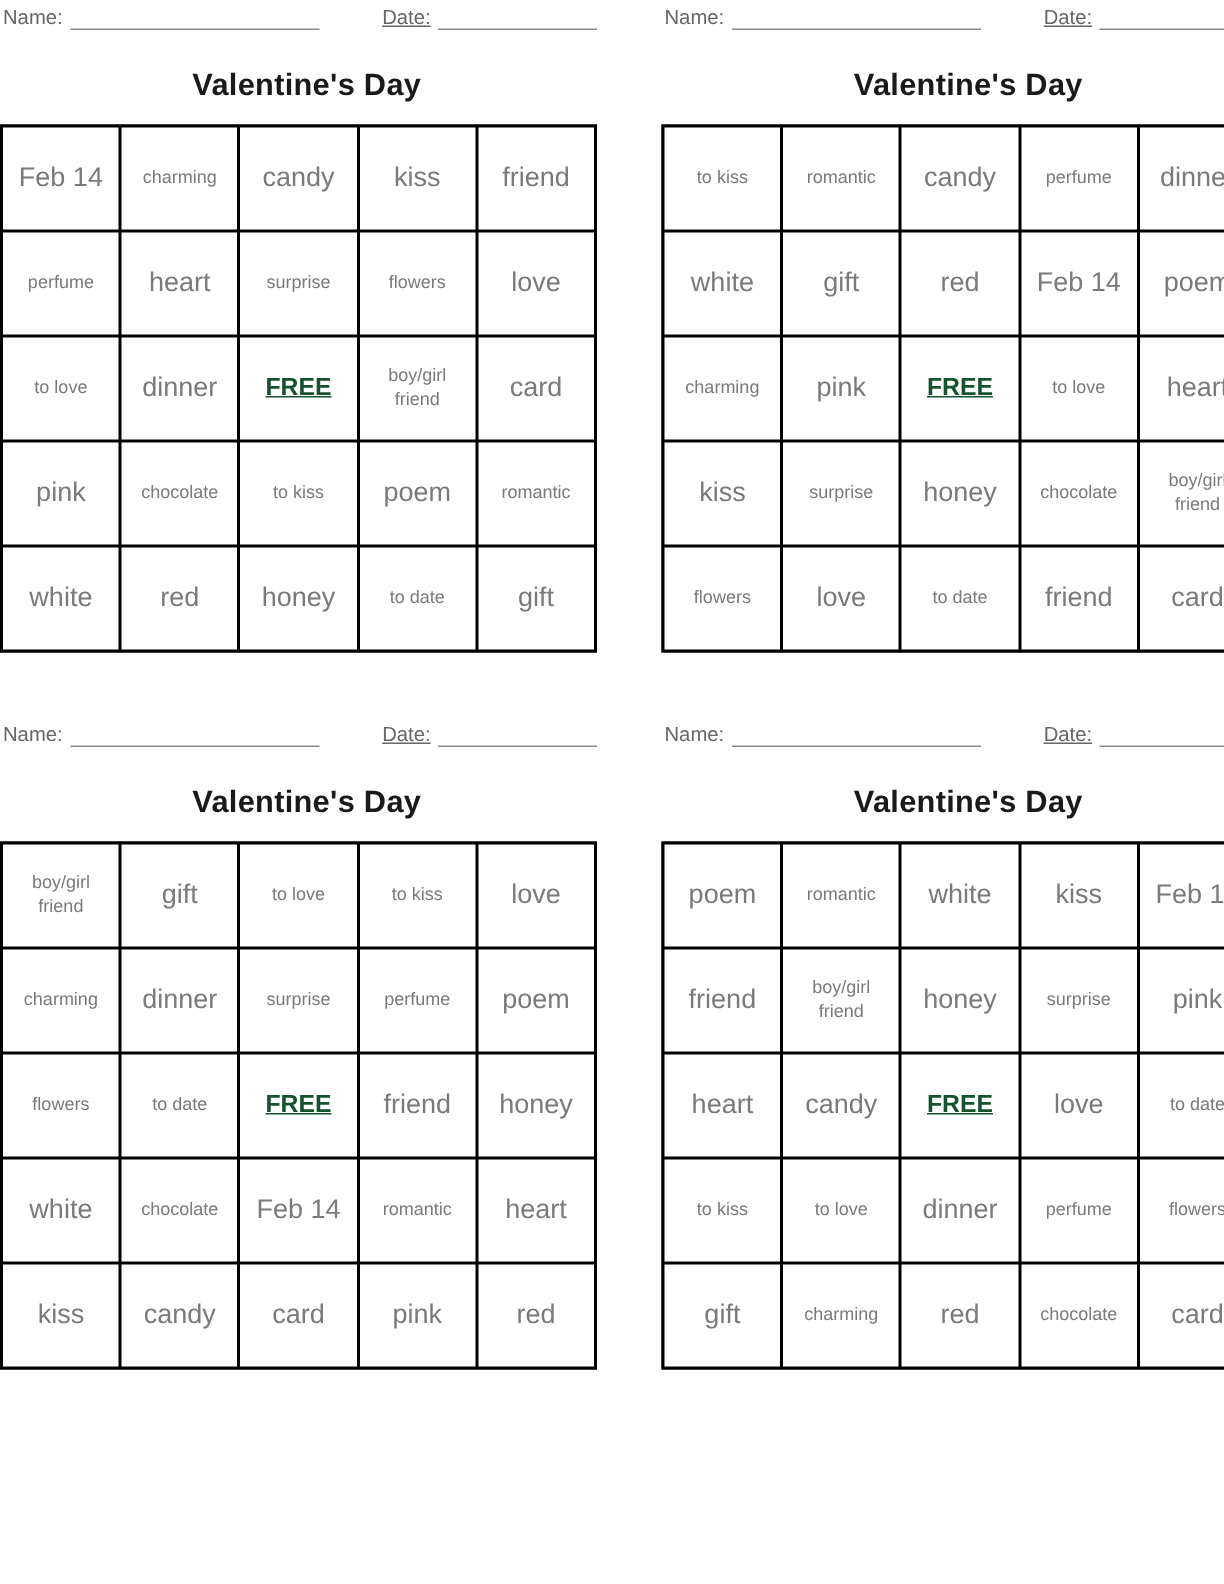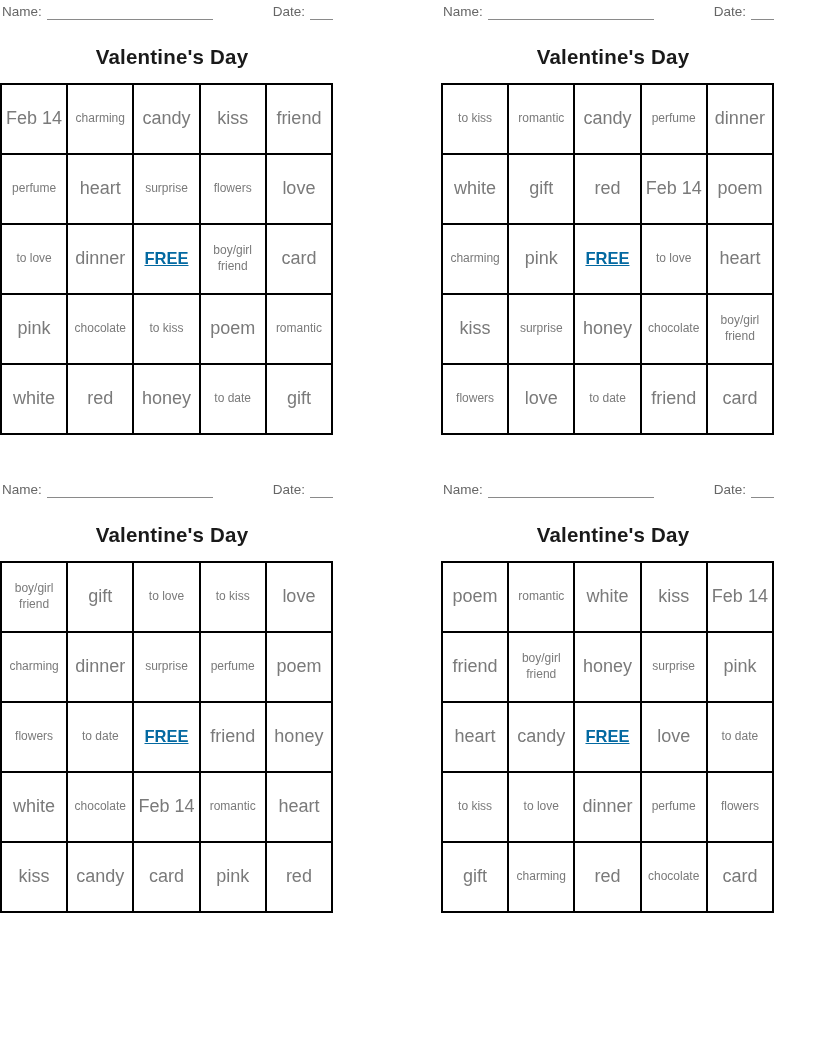--- a/index.html
+++ b/index.html
@@ -9,42 +9,42 @@
   }
   body {
     width: 816px;
     height: 1056px;
     position: relative;
     font-family: "Liberation Sans", "DejaVu Sans", sans-serif;
     overflow: hidden;
   }
   .card {
     position: absolute;
-    width: 333px;
+    width: 398px;
   }
   .card--tl { left: 0;     top: 0; }
   .card--tr { left: 441px; top: 0; }
   .card--bl { left: 0;     top: 478px; }
   .card--br { left: 441px; top: 478px; }
 
   .meta {
     display: flex;
     align-items: flex-end;
     margin: 4px 0 0 2px;
     height: 16px;
     font-size: 13.5px;
     line-height: 16px;
     color: var(--label-text, #666);
   }
   .line {
     border-bottom: 1.5px solid var(--line-color, #8a8a8a);
     height: 14px;
   }
   .line-name { width: 166px; margin-left: 5px; }
-  .lbl.date  { margin-left: 60px; }
+  .lbl.date  { margin-left: 42px; text-decoration: underline; }
   .line-date { flex: 1; margin-left: 5px; }
 
   .title {
     margin: 22px 0 0 0;
     font-size: 20.5px;
     font-weight: 600;
     line-height: 30px;
     text-align: center;
     color: var(--title-text, #1a1a1a);
     letter-spacing: 0.2px;
@@ -70,21 +70,21 @@
     padding: 0 3px;
     line-height: 1.3;
     overflow: hidden;
   }
   .w-lg { font-size: 18px; }
   .w-sm { font-size: 12px; }
   .free {
     font-weight: 700;
     font-size: 16.5px;
     text-decoration: underline;
-    color: #0369a1;
+    color: #14532d;
   }
 </style>
 </head>
 <body>
 
 <div id="page">
   <section class="card card--tl">
     <div class="meta">
       <span class="lbl">Name:</span>
       <span class="line line-name"></span>

